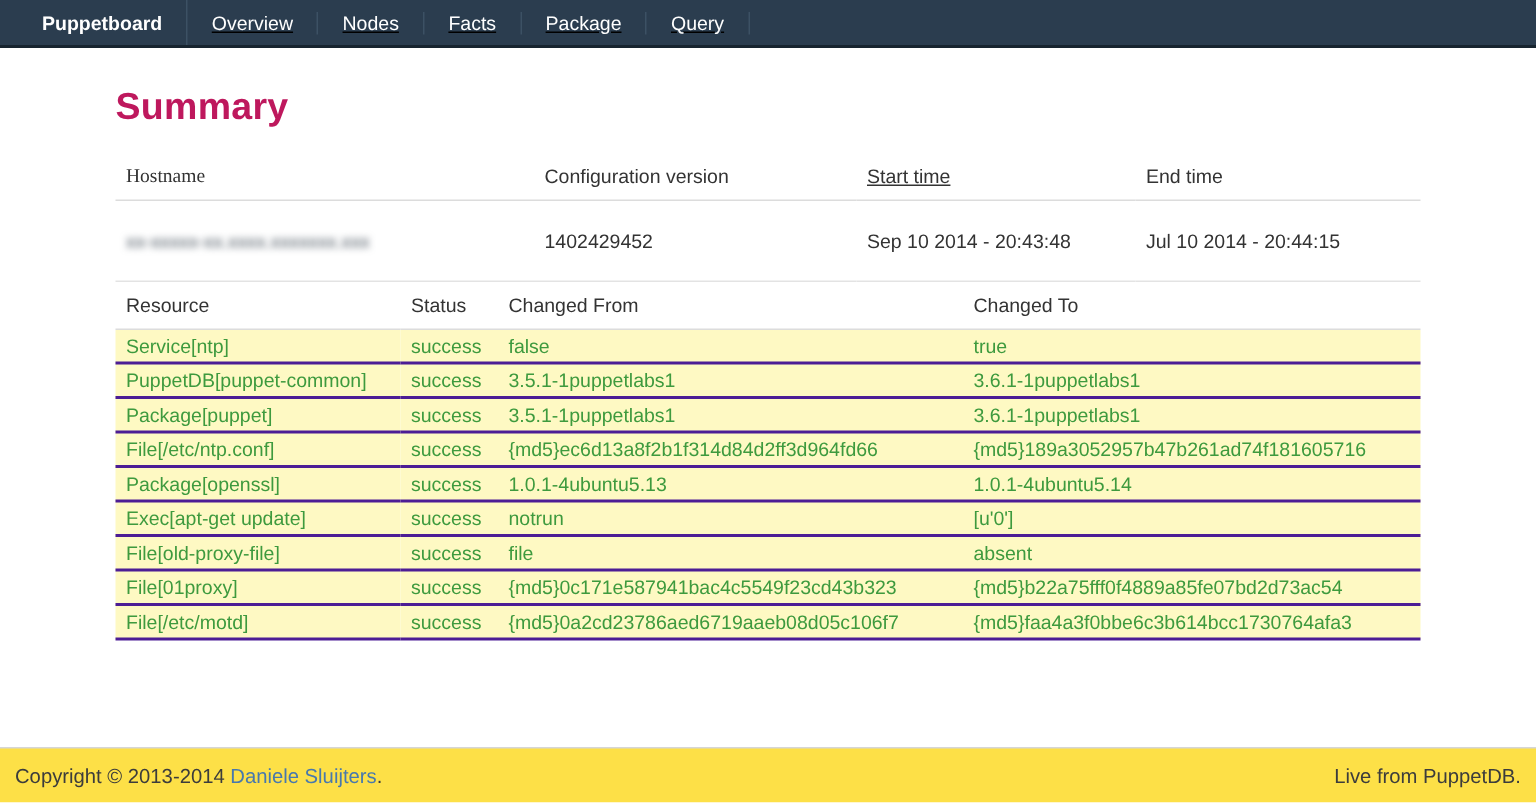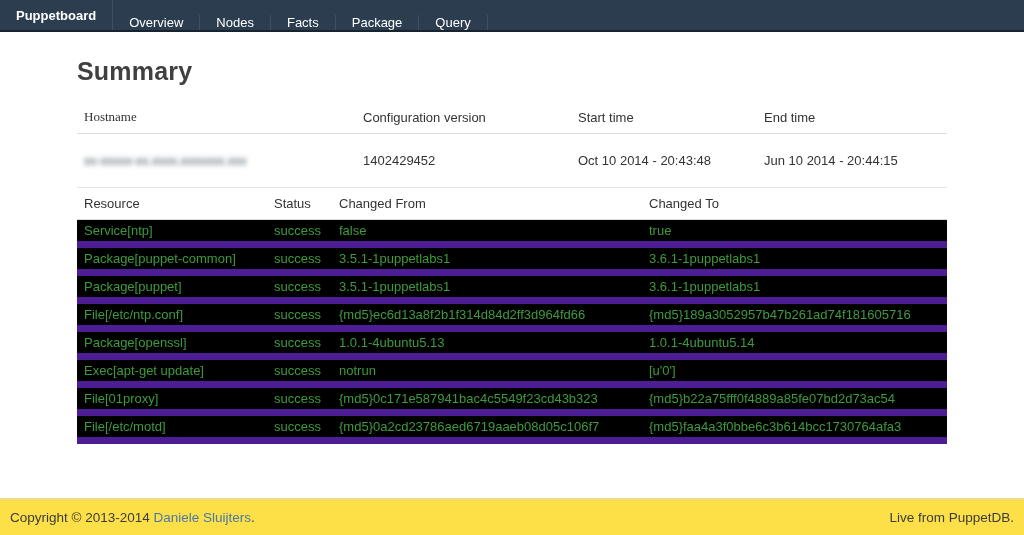--- a/index.html
+++ b/index.html
@@ -12,20 +12,21 @@
     position: relative;
   }
 
   
   .navbar {
     height: 32px;
     background: #2b3d4f;
     border-bottom: 2px solid #17242f;
     display: flex;
     align-items: stretch;
+    padding-left: 12px;
   }
   .nav-item {
     display: flex;
     align-items: center;
     padding: 0 16px;
     color: #ffffff;
     font-size: 13px;
     text-decoration: none;
     border-right: 1px solid #3c5164;
     white-space: nowrap;
@@ -33,21 +34,21 @@
   .nav-brand { font-weight: bold; }
 
   
   .container {
     width: 870px;
     margin: 0 auto;
   }
   h2.section-heading {
     font-size: 25px;
     font-weight: 600;
-    color: #404040;
+    color: #be185d;
     margin: 25px 0 15px 0;
     letter-spacing: 0.2px;
   }
 
   table { width: 100%; border-collapse: collapse; font-size: 13px; }
   th {
     text-align: left;
     font-weight: 400;
     color: #333333;
     padding: 8px 7px;
@@ -70,29 +71,29 @@
     font-size: 12.5px;
   }
 
   
   .events-table td {
     padding: 3px 7px;
     line-height: 15px;
     white-space: nowrap;
   }
   .events-table tbody tr {
-    background: #000000;
-    border-bottom: 7px solid #4c1d95;
+    background: #fef9c3;
+    border-bottom: 2px solid #4c1d95;
   }
   .events-table tbody td { color: #3e9a3e; }
 
   
   .summary-table .col-1 { width: 279px; font-family: Liberation Serif, serif; }
   .summary-table .col-2 { width: 215px; }
-  .summary-table .col-3 { width: 186px; }
+  .summary-table .col-3 { width: 186px; text-decoration: underline; }
   .events-table  .col-1 { width: 190px; }
   .events-table  .col-2 { width: 65px;  }
   .events-table  .col-3 { width: 310px; }
 
   
   .footer {
     position: absolute;
     left: 0; bottom: 0;
     width: 1024px; height: 37px;
     background: #fde047;
@@ -107,21 +108,21 @@
   .footer a {
     color: #4878ad;
     text-decoration: none;
   }
 </style>
 </head>
 <body>
 
 <nav class="navbar">
   <a class="nav-item nav-brand" href="#">Puppetboard</a>
-  <div id="nav-items" style="display:flex; align-items:flex-end;">
+  <div id="nav-items" style="display:flex; align-items:center;text-decoration:underline;">
       <a class="nav-item" href="#">Overview</a>
       <a class="nav-item" href="#">Nodes</a>
       <a class="nav-item" href="#">Facts</a>
       <a class="nav-item" href="#">Package</a>
       <a class="nav-item" href="#">Query</a>
     </div>
 </nav>
 
 <main class="container">
 
@@ -135,22 +136,22 @@
         <th class="col-3">Start time</th>
         <th>End time</th>
       </tr>
     </thead>
     <tbody>
       <tr>
         <td>
           <a href="#" class="blurred-host">xx-xxxxx-xx.xxxx.xxxxxxx.xxx</a>
         </td>
         <td>1402429452</td>
-        <td>Oct 10 2014 - 20:43:48</td>
-        <td>Jun 10 2014 - 20:44:15</td>
+        <td>Sep 10 2014 - 20:43:48</td>
+        <td>Jul 10 2014 - 20:44:15</td>
       </tr>
     </tbody>
   </table>
 
 
   <table class="events-table">
     <thead>
       <tr>
         <th class="col-1">Resource</th>
         <th class="col-2">Status</th>
@@ -159,21 +160,21 @@
       </tr>
     </thead>
     <tbody id="events-body">
         <tr>
           <td>Service[ntp]</td>
           <td>success</td>
           <td>false</td>
           <td>true</td>
         </tr>
         <tr>
-          <td>Package[puppet-common]</td>
+          <td>PuppetDB[puppet-common]</td>
           <td>success</td>
           <td>3.5.1-1puppetlabs1</td>
           <td>3.6.1-1puppetlabs1</td>
         </tr>
         <tr>
           <td>Package[puppet]</td>
           <td>success</td>
           <td>3.5.1-1puppetlabs1</td>
           <td>3.6.1-1puppetlabs1</td>
         </tr>
@@ -187,20 +188,26 @@
           <td>Package[openssl]</td>
           <td>success</td>
           <td>1.0.1-4ubuntu5.13</td>
           <td>1.0.1-4ubuntu5.14</td>
         </tr>
         <tr>
           <td>Exec[apt-get update]</td>
           <td>success</td>
           <td>notrun</td>
           <td>[u'0']</td>
+        </tr>
+        <tr>
+          <td>File[old-proxy-file]</td>
+          <td>success</td>
+          <td>file</td>
+          <td>absent</td>
         </tr>
         <tr>
           <td>File[01proxy]</td>
           <td>success</td>
           <td>{md5}0c171e587941bac4c5549f23cd43b323</td>
           <td>{md5}b22a75fff0f4889a85fe07bd2d73ac54</td>
         </tr>
         <tr>
           <td>File[/etc/motd]</td>
           <td>success</td>

